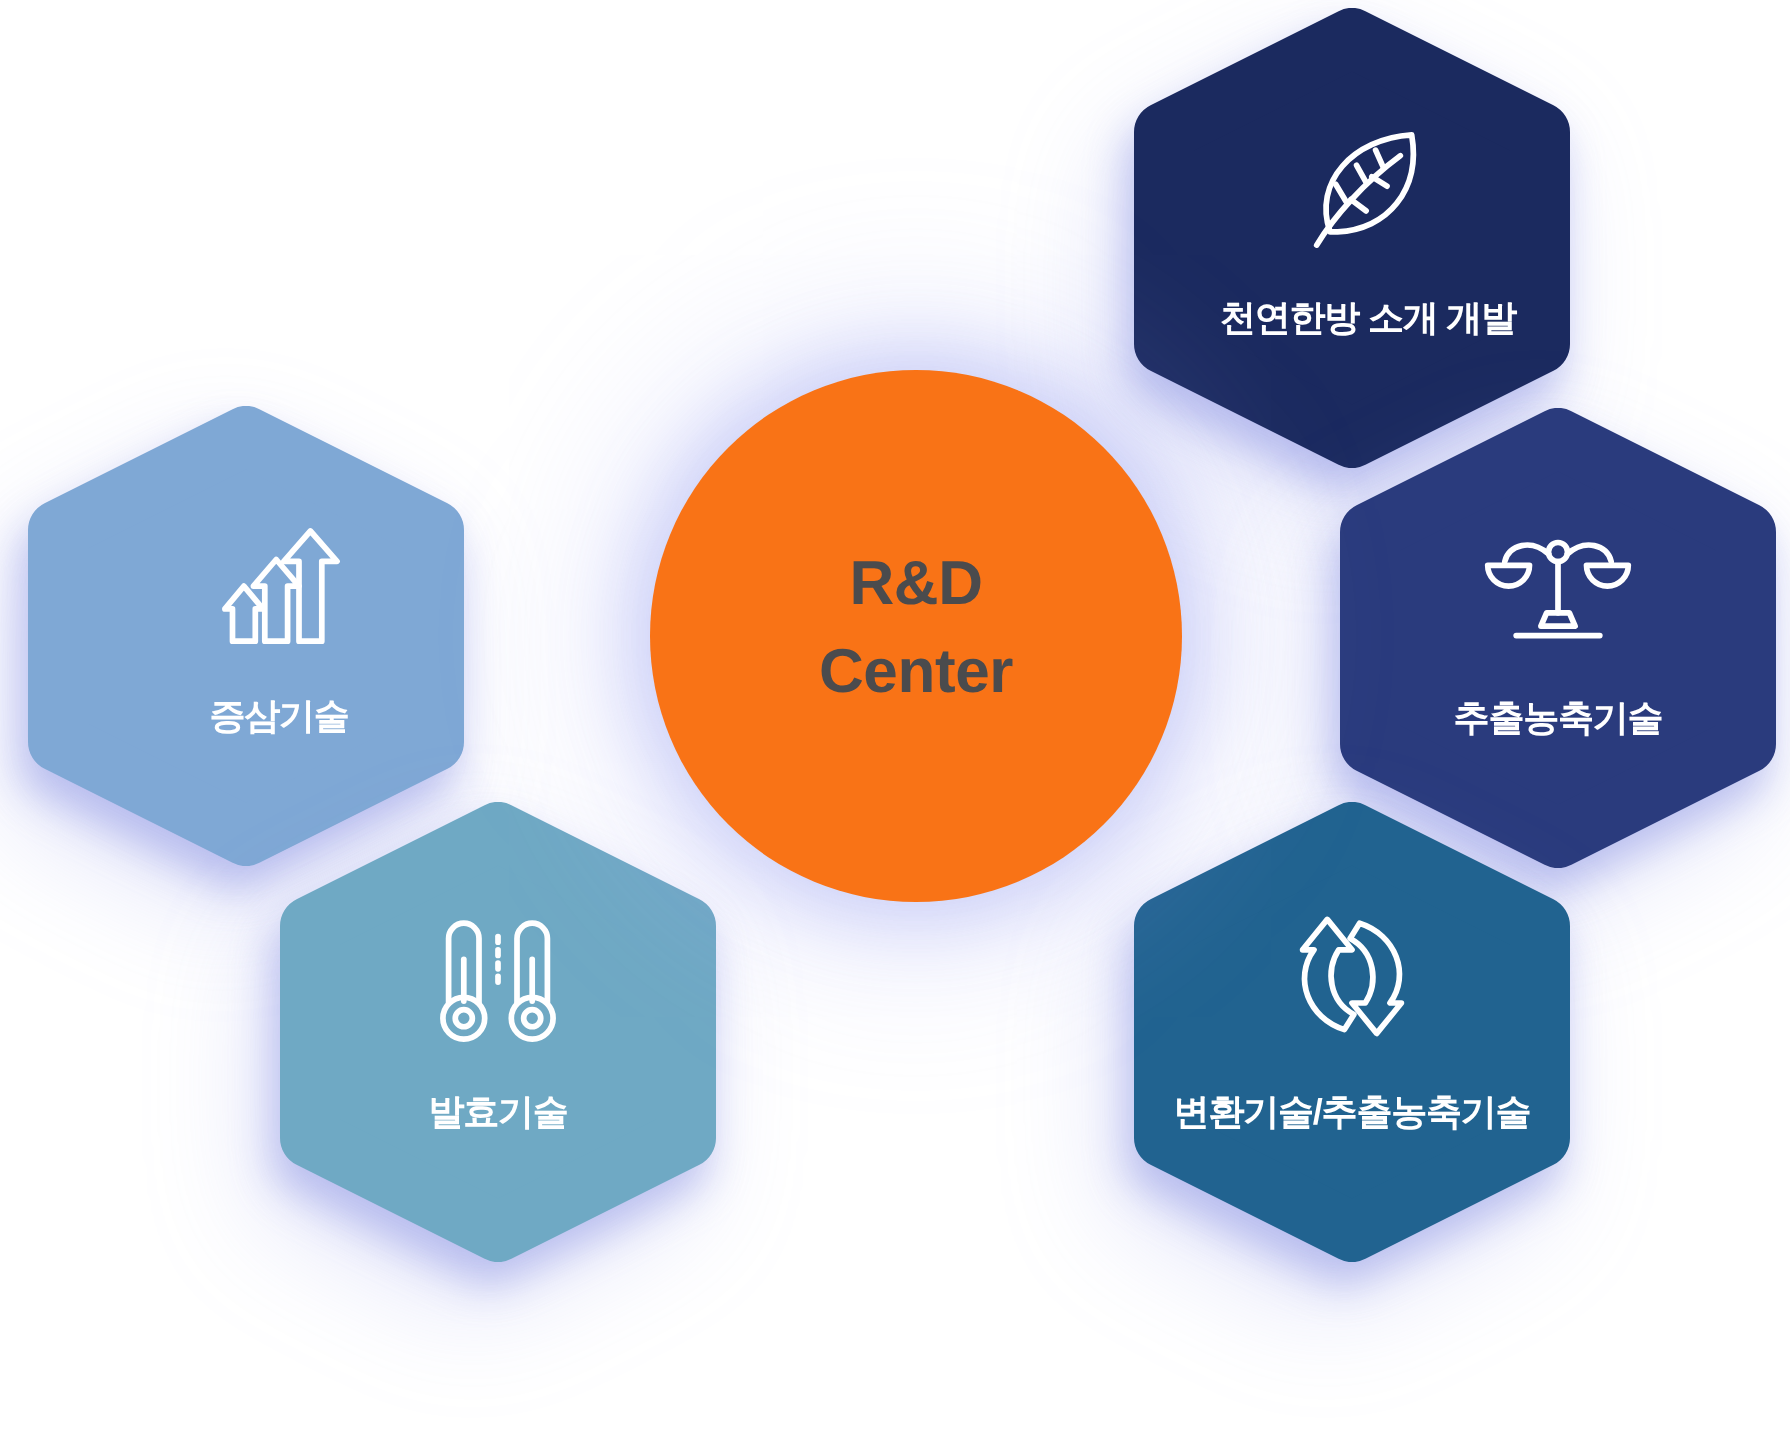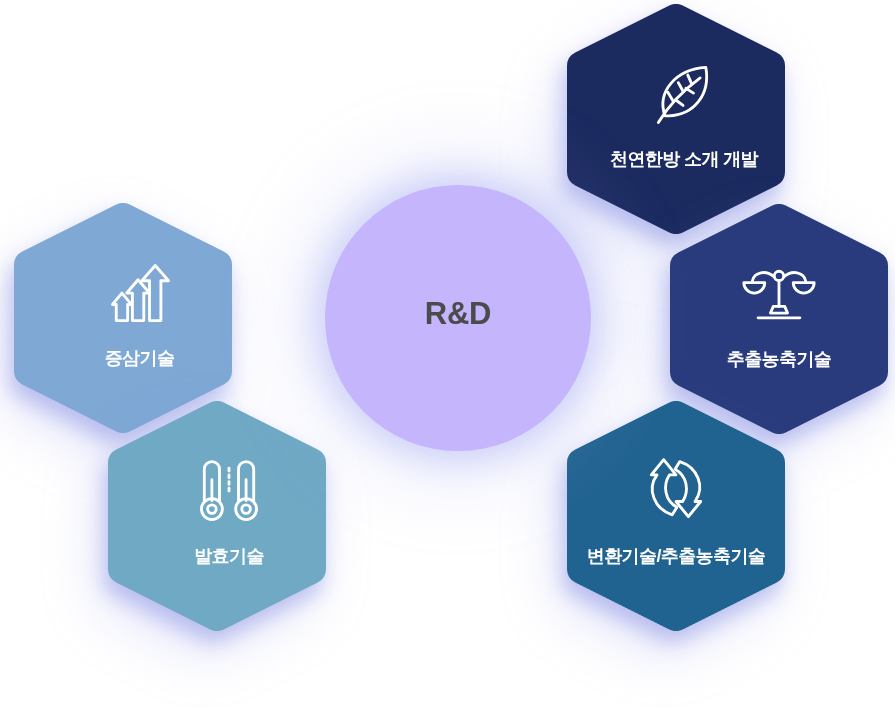--- a/index.html
+++ b/index.html
@@ -83,21 +83,21 @@
         <path d="M45 21 C54 13 66 16 68 25"></path>
         <path d="M3 27 a11 11 0 0 0 22 0 Z"></path>
         <path d="M55 27 a11 11 0 0 0 22 0 Z"></path>
         <path d="M34 52 H46 L49 59 H31 Z"></path>
         <line x1="18" y1="64" x2="62" y2="64"></line>
       </svg>
       <div class="hex-label">추출농축기술</div>
     </div>
   </div>
 
-  <div class="hex" style="left:108px;top:400px;padding-left:24px;">
+  <div class="hex" style="left:140px;top:400px;">
     <svg class="hex-shape" viewBox="0 0 218 232">
       <polygon class="hexfill" points="109,16 203,63 203,169 109,216 15,169 15,63" stroke-width="30" stroke-linejoin="round" fill="#6fa9c4" stroke="#6fa9c4"></polygon>
     </svg>
     <div class="hex-content">
       <svg class="icon" viewBox="0 0 80 80">
         <path d="M14 50 V16 a8 8 0 0 1 16 0 V50"></path>
         <circle cx="22" cy="58" r="11"></circle>
         <circle cx="22" cy="58" r="4.5"></circle>
         <line x1="22" y1="27" x2="22" y2="49"></line>
         <path d="M50 50 V16 a8 8 0 0 1 16 0 V50"></path>
@@ -119,19 +119,20 @@
     </svg>
     <div class="hex-content">
       <svg class="icon" viewBox="0 0 80 80">
         <path d="M36 64 C17 58 9 37 20 22 L14 22 L27 6 L40 22 L33 22 C26 33 28 49 41 56 Z"></path>
         <path d="M36 64 C17 58 9 37 20 22 L14 22 L27 6 L40 22 L33 22 C26 33 28 49 41 56 Z" transform="rotate(180 40 36)"></path>
       </svg>
       <div class="hex-label">변환기술/추출농축기술</div>
     </div>
   </div>
 
-  <div class="center-circle" style="background: #c4b5fd;">
+  <div class="center-circle" style="background: #f97316;">
     <div class="center-text" style="color: rgb(75, 75, 77);">
       <div>R&amp;D</div>
+      <div>Center</div>
     </div>
   </div>
 
 </div>
 
 </body></html>

